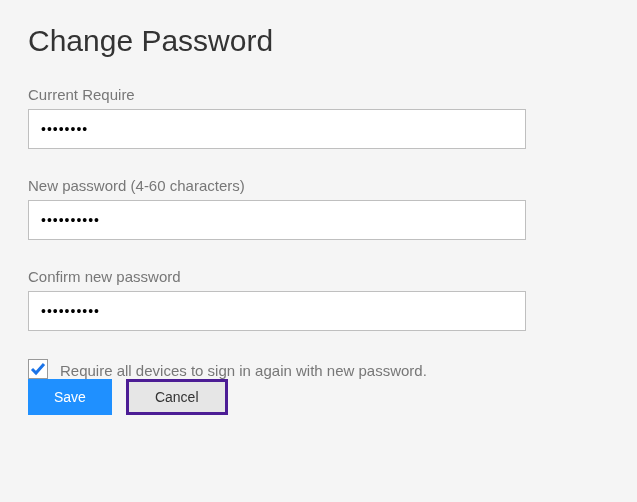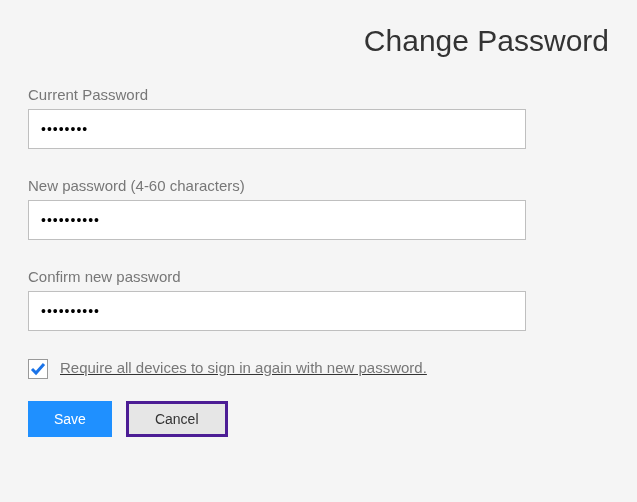--- a/index.html
+++ b/index.html
@@ -9,21 +9,20 @@
       width: 637px;
       height: 502px;
       padding: 24px 28px;
       color: #333;
     }
     .page-title {
       font-size: 30px;
       font-weight: 400;
       color: #333;
       margin-bottom: 28px;
-      text-align: right;
     }
     .field-group {
       margin-bottom: 28px;
     }
     .field-label {
       font-size: 15px;
       color: #777;
       margin-bottom: 6px;
       display: block;
     }
@@ -33,24 +32,22 @@
       border: 1px solid #bfbfbf;
       background: #fff;
       padding: 0 12px;
       font-size: 14px;
       outline: none;
       font-family: Arial, Helvetica, sans-serif;
       letter-spacing: 1px;
     }
     .checkbox-row {
       display: flex;
-      align-items: flex-start;
+      align-items: flex-end;
       margin-top: 8px;
-      margin-bottom: 22px;
-      text-decoration: underline;
     }
     .checkbox-box {
       width: 20px;
       height: 20px;
       border: 1px solid #999;
       background: #fff;
       display: flex;
       align-items: center;
       justify-content: center;
       margin-right: 12px;
@@ -89,21 +86,21 @@
       color: #333;
       border: 3px solid #4c1d95;
     }
   </style>
 </head>
 <body>
 
 <h1 class="page-title">Change Password</h1>
 
 <div class="field-group">
-  <label class="field-label">Current Password</label>
+  <label class="field-label">Current Require</label>
   <input type="text" class="text-input" value="••••••••" style="">
 </div>
 
 <div class="field-group">
   <label class="field-label">New password (4-60 characters)</label>
   <input type="text" class="text-input" value="••••••••••" style="">
 </div>
 
 <div class="field-group">
   <label class="field-label">Confirm new password</label>

